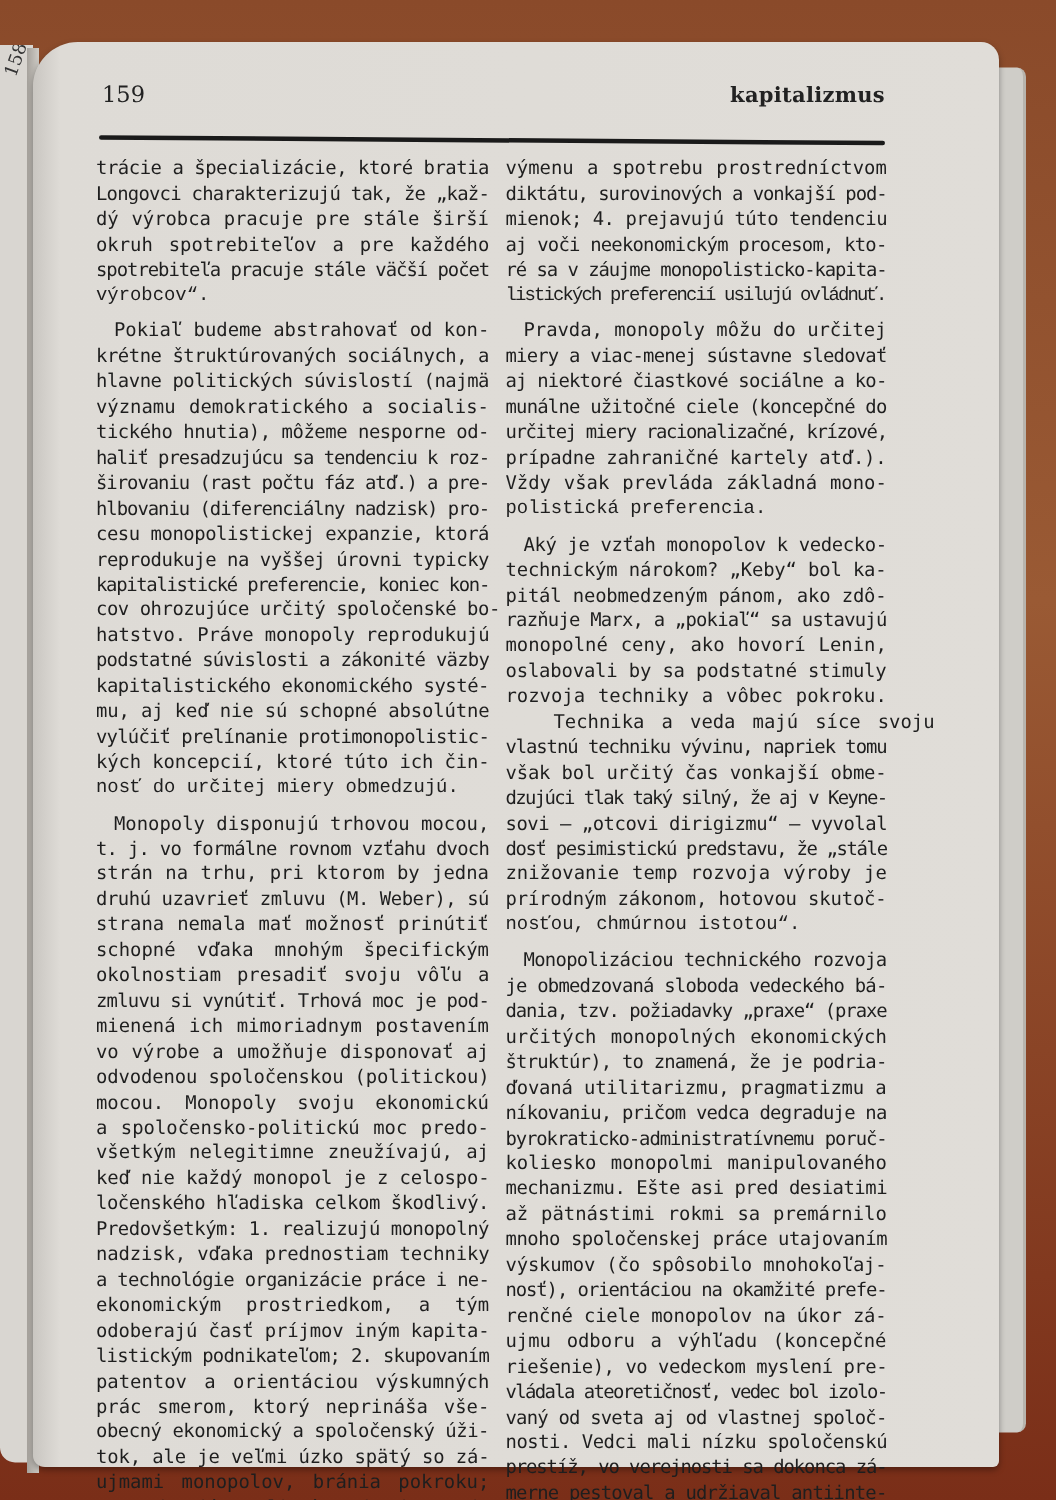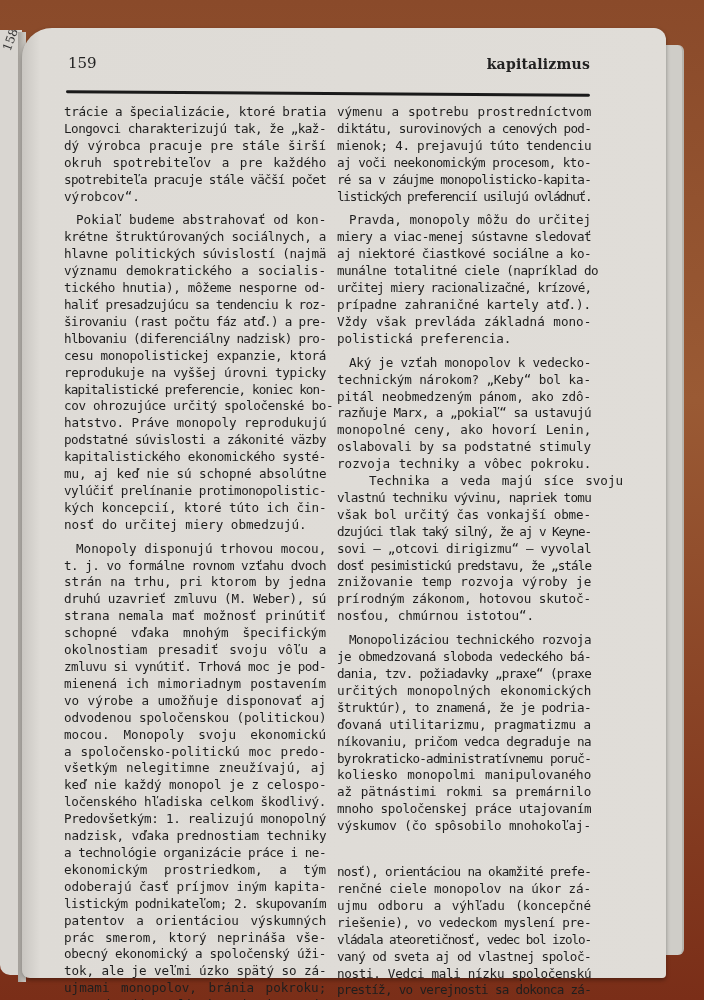--- a/index.html
+++ b/index.html
@@ -42,21 +42,21 @@
   .col {
     position: absolute; top: 104px; width: 262px;
     font-family: "DejaVu Sans Mono", monospace; font-size: 12.6px; line-height: 16.9px;
     color: #1e1e1e; text-align: justify;
   }
   .col.left { left: 64px; }
   .col.right { left: 337px; width: 254px; }
   .col p { margin: 0; }
   .col p + p.gap { margin-top: 7px; }
   .line { display: block; white-space: nowrap; text-align-last: justify; text-align: justify; }
-  .line.last { text-align-last: left; }
+  .line.last { text-align-last: left; font-family: Liberation Mono, monospace; }
 </style>
 </head>
 <body>
 
 <div class="prev-page">
   <span class="pnum">158</span>
 </div>
 <div class="gutter"></div>
 <div class="page-stack"></div>
 
@@ -125,31 +125,31 @@
       <span class="line" style="display: block; word-spacing: 3px;">prác smerom, ktorý neprináša vše-</span>
       <span class="line" style="display: block; letter-spacing: -0.305556px;">obecný ekonomický a spoločenský úži-</span>
       <span class="line" style="display: block; letter-spacing: -0.0857143px;">tok, ale je veľmi úzko spätý so zá-</span>
       <span class="line" style="display: block; word-spacing: 4px;">ujmami monopolov, bránia pokroku;</span>
       <span class="line" style="display: block; letter-spacing: -0.871795px;">3. prejavujú totalitné tendencie, t. j.</span>
     </p>
   </div>
 <div class="col right" id="right-col">
     <p>
       <span class="line" style="display: block; word-spacing: 1.33333px;">výmenu a spotrebu prostredníctvom</span>
-      <span class="line" style="display: block; letter-spacing: -0.72973px;">diktátu, surovinových a cenových pod-</span>
+      <span class="line" style="display: block; letter-spacing: -0.72973px;">diktátu, surovinových a vonkajší pod-</span>
       <span class="line" style="display: block; letter-spacing: -0.314286px;">mienok; 4. prejavujú túto tendenciu</span>
       <span class="line" style="display: block; letter-spacing: -0.527778px;">aj voči neekonomickým procesom, kto-</span>
       <span class="line" style="display: block; letter-spacing: -0.72973px;">ré sa v záujme monopolisticko-kapita-</span>
       <span class="line last" style="display: block; letter-spacing: -1.225px;">listických preferencií usilujú ovládnuť.</span>
     </p>
     <p class="gap">
       <span class="line" style="padding-left: 12px; display: block; letter-spacing: -0.03125px;">Pravda, monopoly môžu do určitej</span>
       <span class="line" style="display: block; letter-spacing: -0.527778px;">miery a viac-menej sústavne sledovať</span>
       <span class="line" style="display: block; letter-spacing: -0.527778px;">aj niektoré čiastkové sociálne a ko-</span>
-      <span class="line" style="display: block; letter-spacing: -0.527778px;">munálne totalitné ciele (napríklad do</span>
+      <span class="line" style="display: block; letter-spacing: -0.527778px;">munálne užitočné ciele (koncepčné do</span>
       <span class="line" style="display: block; letter-spacing: -0.894737px;">určitej miery racionalizačné, krízové,</span>
       <span class="line" style="display: block; letter-spacing: -0.117647px;">prípadne zahraničné kartely atď.).</span>
       <span class="line" style="display: block; word-spacing: 1px;">Vždy však prevláda základná mono-</span>
       <span class="line last" style="display: block;">polistická preferencia.</span>
     </p>
     <p class="gap">
       <span class="line" style="padding-left: 12px; display: block; letter-spacing: -0.242424px;">Aký je vzťah monopolov k vedecko-</span>
       <span class="line" style="display: block; letter-spacing: -0.117647px;">technickým nárokom? „Keby“ bol ka-</span>
       <span class="line" style="display: block; letter-spacing: -0.117647px;">pitál neobmedzeným pánom, ako zdô-</span>
       <span class="line" style="display: block; letter-spacing: -0.527778px;">razňuje Marx, a „pokiaľ“ sa ustavujú</span>
@@ -169,24 +169,25 @@
     <p class="gap">
       <span class="line" style="padding-left: 12px; display: block; letter-spacing: -0.470588px;">Monopolizáciou technického rozvoja</span>
       <span class="line" style="display: block; letter-spacing: -0.527778px;">je obmedzovaná sloboda vedeckého bá-</span>
       <span class="line" style="display: block; letter-spacing: -0.72973px;">dania, tzv. požiadavky „praxe“ (praxe</span>
       <span class="line" style="display: block; word-spacing: 2px;">určitých monopolných ekonomických</span>
       <span class="line" style="display: block; letter-spacing: -0.527778px;">štruktúr), to znamená, že je podria-</span>
       <span class="line" style="display: block; letter-spacing: -0.117647px;">ďovaná utilitarizmu, pragmatizmu a</span>
       <span class="line" style="display: block; letter-spacing: -0.527778px;">níkovaniu, pričom vedca degraduje na</span>
       <span class="line" style="display: block; letter-spacing: -0.72973px;">byrokraticko-administratívnemu poruč-</span>
       <span class="line" style="display: block; word-spacing: 2px;">koliesko monopolmi manipulovaného</span>
+      <span class="line" style="display: block; letter-spacing: -0.314286px;">mechanizmu. Ešte asi pred desiatimi</span>
       <span class="line" style="display: block; word-spacing: 1px;">až pätnástimi rokmi sa premárnilo</span>
       <span class="line" style="display: block; letter-spacing: -0.314286px;">mnoho spoločenskej práce utajovaním</span>
       <span class="line" style="display: block; letter-spacing: -0.117647px;">výskumov (čo spôsobilo mnohokoľaj-</span>
-      <span class="line" style="display: block; letter-spacing: -0.72973px; margin-top: 29px;">nosť), orientáciou na okamžité prefe-</span>
+      <span class="line" style="display: block; letter-spacing: -0.72973px;">nosť), orientáciou na okamžité prefe-</span>
       <span class="line" style="display: block; letter-spacing: -0.117647px;">renčné ciele monopolov na úkor zá-</span>
       <span class="line" style="display: block; word-spacing: 2.75px;">ujmu odboru a výhľadu (koncepčné</span>
       <span class="line" style="display: block; letter-spacing: -0.314286px;">riešenie), vo vedeckom myslení pre-</span>
       <span class="line" style="display: block; letter-spacing: -1.07692px;">vládala ateoretičnosť, vedec bol izolo-</span>
       <span class="line" style="display: block; letter-spacing: -0.527778px;">vaný od sveta aj od vlastnej spoloč-</span>
       <span class="line" style="display: block; letter-spacing: -0.314286px;">nosti. Vedci mali nízku spoločenskú</span>
       <span class="line" style="display: block; letter-spacing: -0.72973px;">prestíž, vo verejnosti sa dokonca zá-</span>
       <span class="line" style="display: block; letter-spacing: -0.527778px;">merne pestoval a udržiaval antiinte-</span>
     </p>
   </div>

